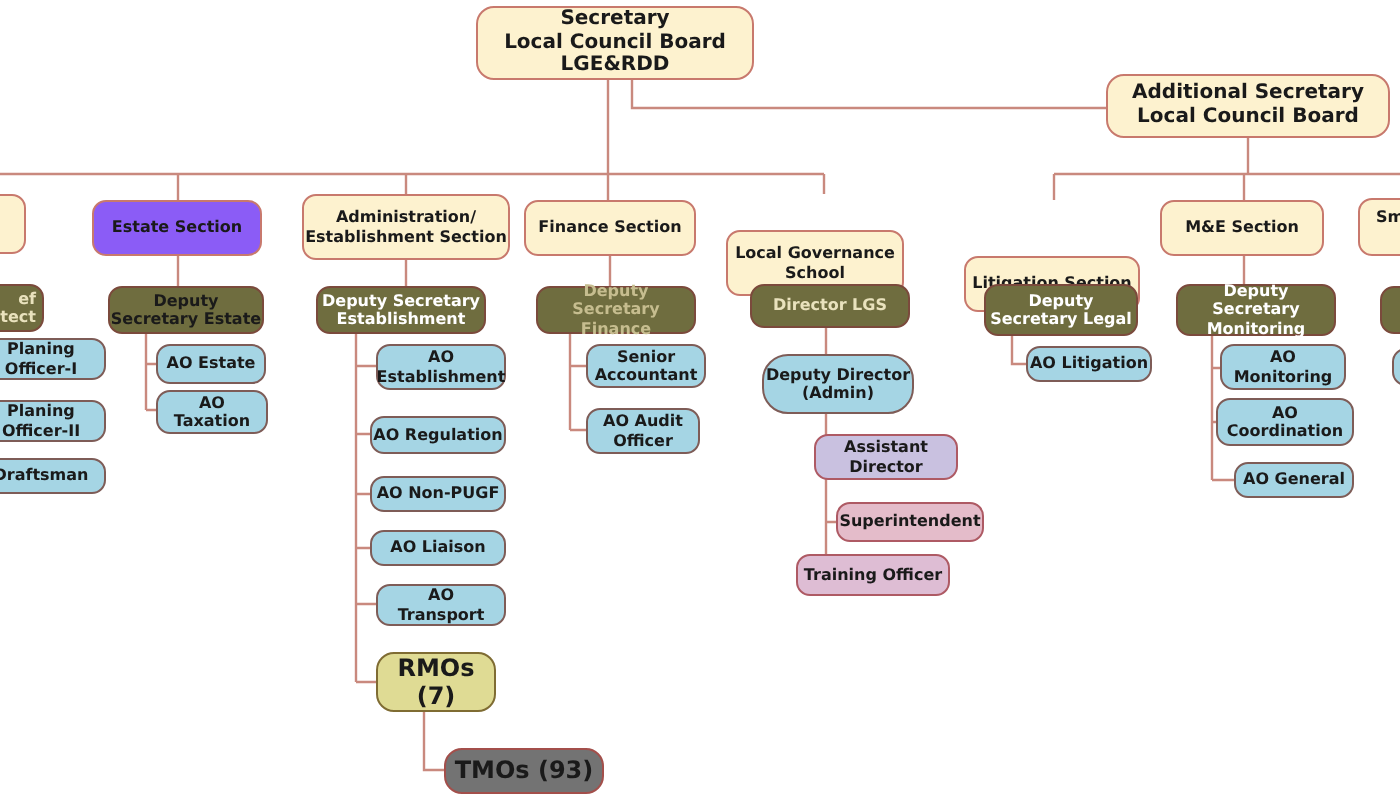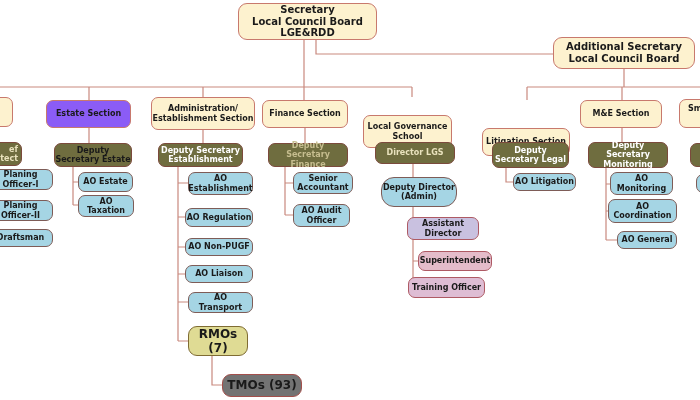--- a/index.html
+++ b/index.html
@@ -112,21 +112,21 @@
       <div class="node big" style="left: 222px; top: 374px; width: 80px; height: 23px; background: #737373; border-color: rgb(163, 79, 75); color: rgb(26, 26, 26);">TMOs (93)</div>
       <div class="node" style="left: 293px; top: 172px; width: 60px; height: 22px; background: rgb(165, 213, 228); border-color: rgb(126, 92, 87); color: rgb(26, 26, 26);">Senior
 Accountant</div>
       <div class="node" style="left: 293px; top: 204px; width: 57px; height: 23px; background: rgb(165, 213, 228); border-color: rgb(126, 92, 87); color: rgb(26, 26, 26);">AO Audit
 Officer</div>
       <div class="node" style="left: 381px; top: 177px; width: 76px; height: 30px; background: rgb(165, 213, 228); border-color: rgb(126, 92, 87); color: rgb(26, 26, 26); border-radius: 13px;">Deputy Director
 (Admin)</div>
       <div class="node" style="left: 407px; top: 217px; width: 72px; height: 23px; background: rgb(201, 193, 224); border-color: rgb(174, 90, 100); color: rgb(26, 26, 26);">Assistant
 Director</div>
       <div class="node" style="left: 418px; top: 251px; width: 74px; height: 20px; background: rgb(228, 188, 202); border-color: rgb(174, 90, 100); color: rgb(26, 26, 26);">Superintendent</div>
-      <div class="node" style="left: 408px; top: 277px; width: 77px; height: 21px; background: rgb(222, 189, 212); border-color: rgb(174, 90, 100); color: rgb(26, 26, 26);">Training Officer</div>
+      <div class="node" style="left: 398px; top: 277px; width: 77px; height: 21px; background: rgb(222, 189, 212); border-color: rgb(174, 90, 100); color: rgb(26, 26, 26);">Training Officer</div>
       <div class="node" style="left: 513px; top: 173px; width: 63px; height: 18px; background: rgb(165, 213, 228); border-color: rgb(126, 92, 87); color: rgb(26, 26, 26);">AO Litigation</div>
       <div class="node" style="left: 610px; top: 172px; width: 63px; height: 23px; background: rgb(165, 213, 228); border-color: rgb(126, 92, 87); color: rgb(26, 26, 26);">AO
 Monitoring</div>
       <div class="node" style="left: 608px; top: 199px; width: 69px; height: 24px; background: rgb(165, 213, 228); border-color: rgb(126, 92, 87); color: rgb(26, 26, 26);">AO
 Coordination</div>
       <div class="node" style="left: 617px; top: 231px; width: 60px; height: 18px; background: rgb(165, 213, 228); border-color: rgb(126, 92, 87); color: rgb(26, 26, 26);">AO General</div>
       <div class="node" style="left: 696px; top: 174px; width: 50px; height: 19px; background: rgb(165, 213, 228); border-color: rgb(126, 92, 87); color: rgb(26, 26, 26);"></div>
     </div>
 </div>
 

